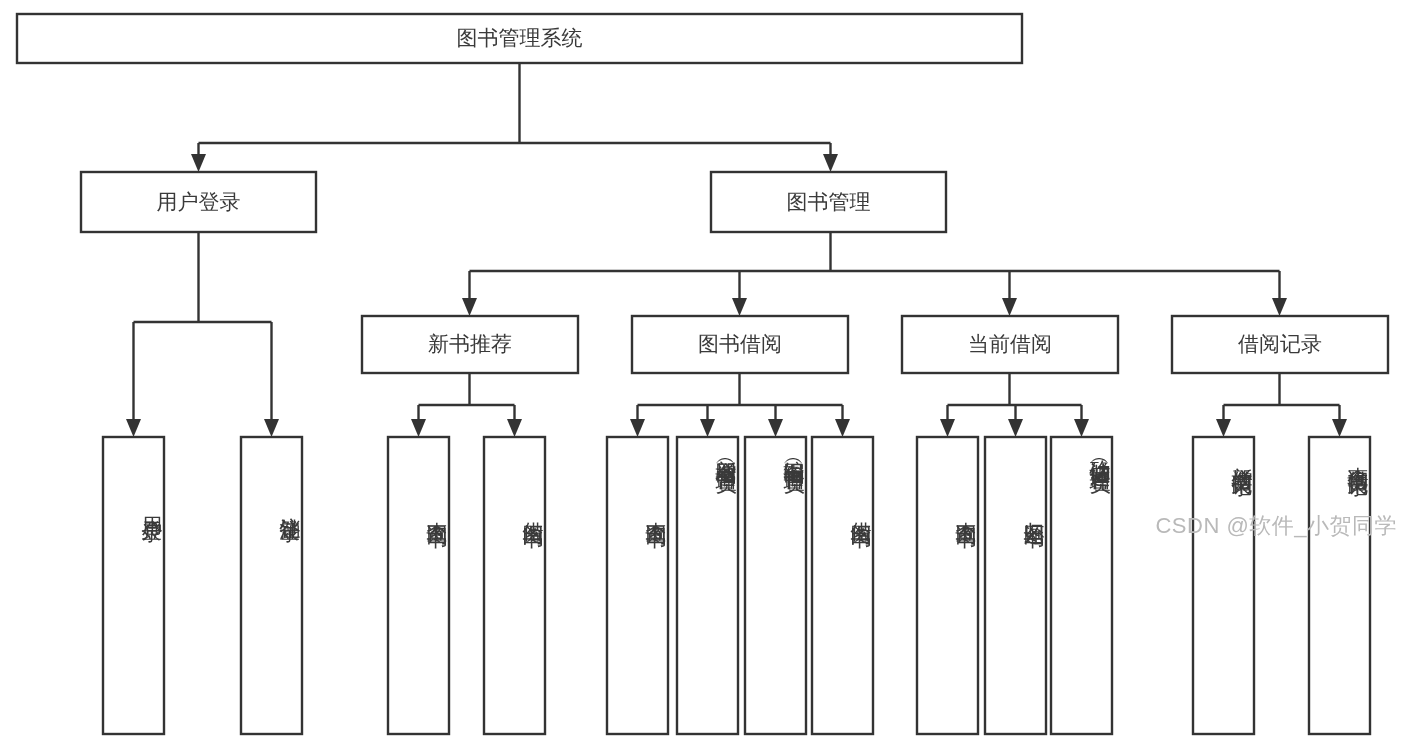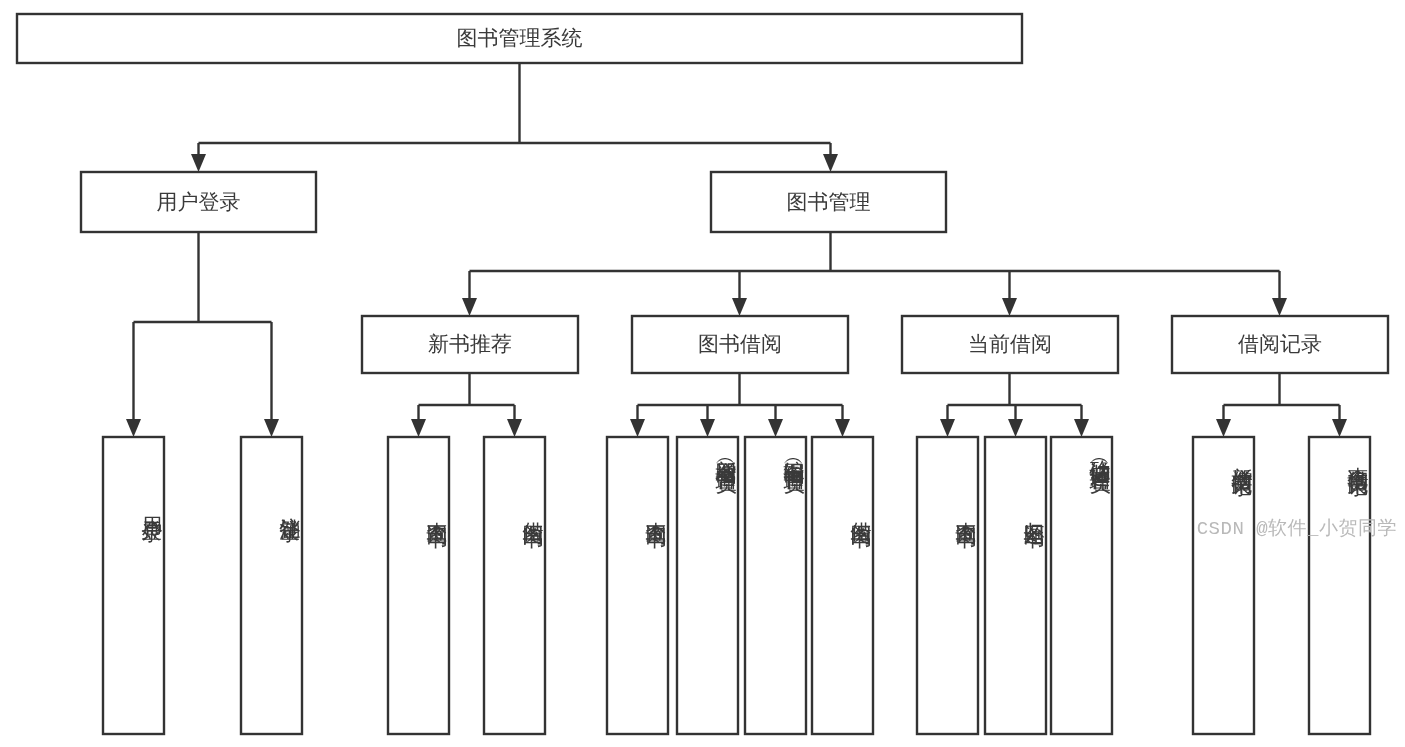--- a/index.html
+++ b/index.html
@@ -60,22 +60,22 @@
     color: #3a3a3a;
     letter-spacing: 2px;
     white-space: nowrap;
     text-align: start;
     pointer-events: none;
   }
   .watermark {
     position: absolute;
     right: 8px;
     bottom: 4px;
-    font-family: Liberation Mono, monospace;
-    font-size: 19px;
+    font-family: Liberation Sans, sans-serif;
+    font-size: 22px;
     color: #b9b9b9;
     letter-spacing: 0.5px;
     white-space: nowrap;
   }
 </style>
 </head>
 <body>
 
 <div id="diagram-root">
 

